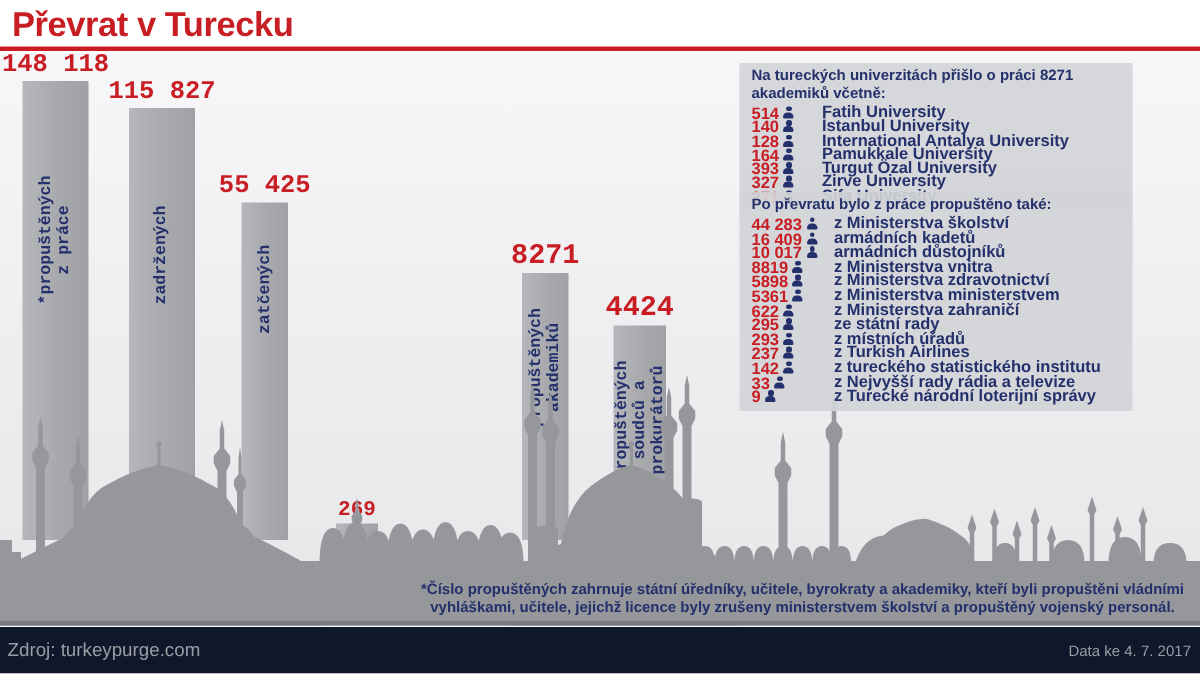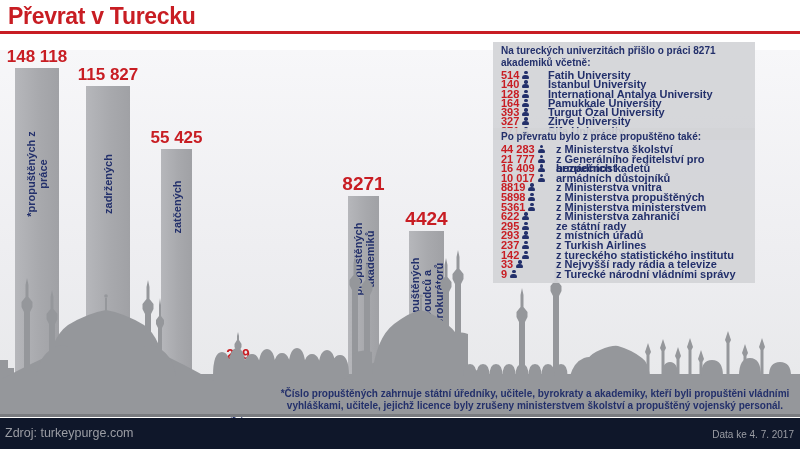--- a/index.html
+++ b/index.html
@@ -4,22 +4,22 @@
 <style>
   html,body{margin:0;padding:0;}
   body{font-family:"Liberation Sans","DejaVu Sans",sans-serif;}
   #stage{position:relative;width:800px;height:449px;background:#ffffff;overflow:hidden;padding-left:47px;}
 
   
   #title{position:absolute;left:8px;top:3px;font-size:23px;font-weight:bold;color:#c81d23;letter-spacing:-0.3px;}
   #topline{position:absolute;left:0;top:31px;width:800px;height:3px;background:#c81d23;}
 
   
-  #canvas{position:absolute;left:0;top:50px;width:800px;height:356px;
-          background:linear-gradient(180deg,#f7f7f9 0%,#eeeef1 55%,#e7e8ea 100%);}
+  #canvas{position:absolute;left:0;top:36px;width:800px;height:356px;
+          background:linear-gradient(180deg,#f7f7f9 0%,#eeeef1 55%,#e7e8ea 100%);font-family:Liberation Mono, monospace;}
 
   
   .bar{position:absolute;bottom:32px;background:linear-gradient(90deg,#b6b7bb 0%,#a8a9ad 55%,#a0a1a5 100%);z-index:2;}
   .bnum{position:absolute;bottom:calc(100% + 1px);left:50%;transform:translateX(-50%);
         white-space:nowrap;color:#c81d23;font-weight:bold;font-size:17px;}
   .bnum.small{font-size:14px;}
   .bnum.mid{font-size:19px;text-align:center;}
   .vlabel{position:absolute;left:50%;transform:translate(-50%,-50%) rotate(-90deg);
           color:#23306b;font-weight:bold;font-size:11px;line-height:12px;text-align:center;}
   .vlabel.tiny{font-size:10px;line-height:11px;}
@@ -165,33 +165,32 @@
     <div class="brow"><span class="cnt">128</span><span class="person"></span><span class="rlabel">International Antalya University</span></div>
     <div class="brow"><span class="cnt">164</span><span class="person"></span><span class="rlabel">Pamukkale University</span></div>
     <div class="brow"><span class="cnt">393</span><span class="person"></span><span class="rlabel">Turgut Özal University</span></div>
     <div class="brow"><span class="cnt">327</span><span class="person"></span><span class="rlabel">Zirve University</span></div>
     <div class="brow"><span class="cnt">271</span><span class="person"></span><span class="rlabel">Şifa University</span></div>
   </div>
 
   <div class="infobox" id="box-ministries">
     <div class="boxheader">Po převratu bylo z práce propuštěno také:</div>
     <div class="brow"><span class="cnt">44 283</span><span class="person"></span><span class="rlabel">z Ministerstva školství</span></div>
-    <div class="brow"><span class="cnt">21 777</span><span class="person"></span><span class="rlabel">z Generálního ředitelství pro bezpečnost</span></div>
     <div class="brow"><span class="cnt">16 409</span><span class="person"></span><span class="rlabel">armádních kadetů</span></div>
     <div class="brow"><span class="cnt">10 017</span><span class="person"></span><span class="rlabel">armádních důstojníků</span></div>
     <div class="brow"><span class="cnt">8819</span><span class="person"></span><span class="rlabel">z Ministerstva vnitra</span></div>
-    <div class="brow"><span class="cnt">5898</span><span class="person"></span><span class="rlabel">z Ministerstva propuštěných</span></div>
+    <div class="brow"><span class="cnt">5898</span><span class="person"></span><span class="rlabel">z Ministerstva zdravotnictví</span></div>
     <div class="brow"><span class="cnt">5361</span><span class="person"></span><span class="rlabel">z Ministerstva ministerstvem</span></div>
     <div class="brow"><span class="cnt">622</span><span class="person"></span><span class="rlabel">z Ministerstva zahraničí</span></div>
     <div class="brow"><span class="cnt">295</span><span class="person"></span><span class="rlabel">ze státní rady</span></div>
     <div class="brow"><span class="cnt">293</span><span class="person"></span><span class="rlabel">z místních úřadů</span></div>
     <div class="brow"><span class="cnt">237</span><span class="person"></span><span class="rlabel">z Turkish Airlines</span></div>
     <div class="brow"><span class="cnt">142</span><span class="person"></span><span class="rlabel">z tureckého statistického institutu</span></div>
     <div class="brow"><span class="cnt">33</span><span class="person"></span><span class="rlabel">z Nejvyšší rady rádia a televize</span></div>
-    <div class="brow"><span class="cnt">9</span><span class="person"></span><span class="rlabel">z Turecké národní vládními správy</span></div>
+    <div class="brow"><span class="cnt">9</span><span class="person"></span><span class="rlabel">z Turecké národní loterijní správy</span></div>
   </div>
 
   <div id="footer">
     <div id="source">Zdroj: turkeypurge.com</div>
     <div id="datenote">Data ke 4. 7. 2017</div>
   </div>
 
 </div>
 
 </body></html>

